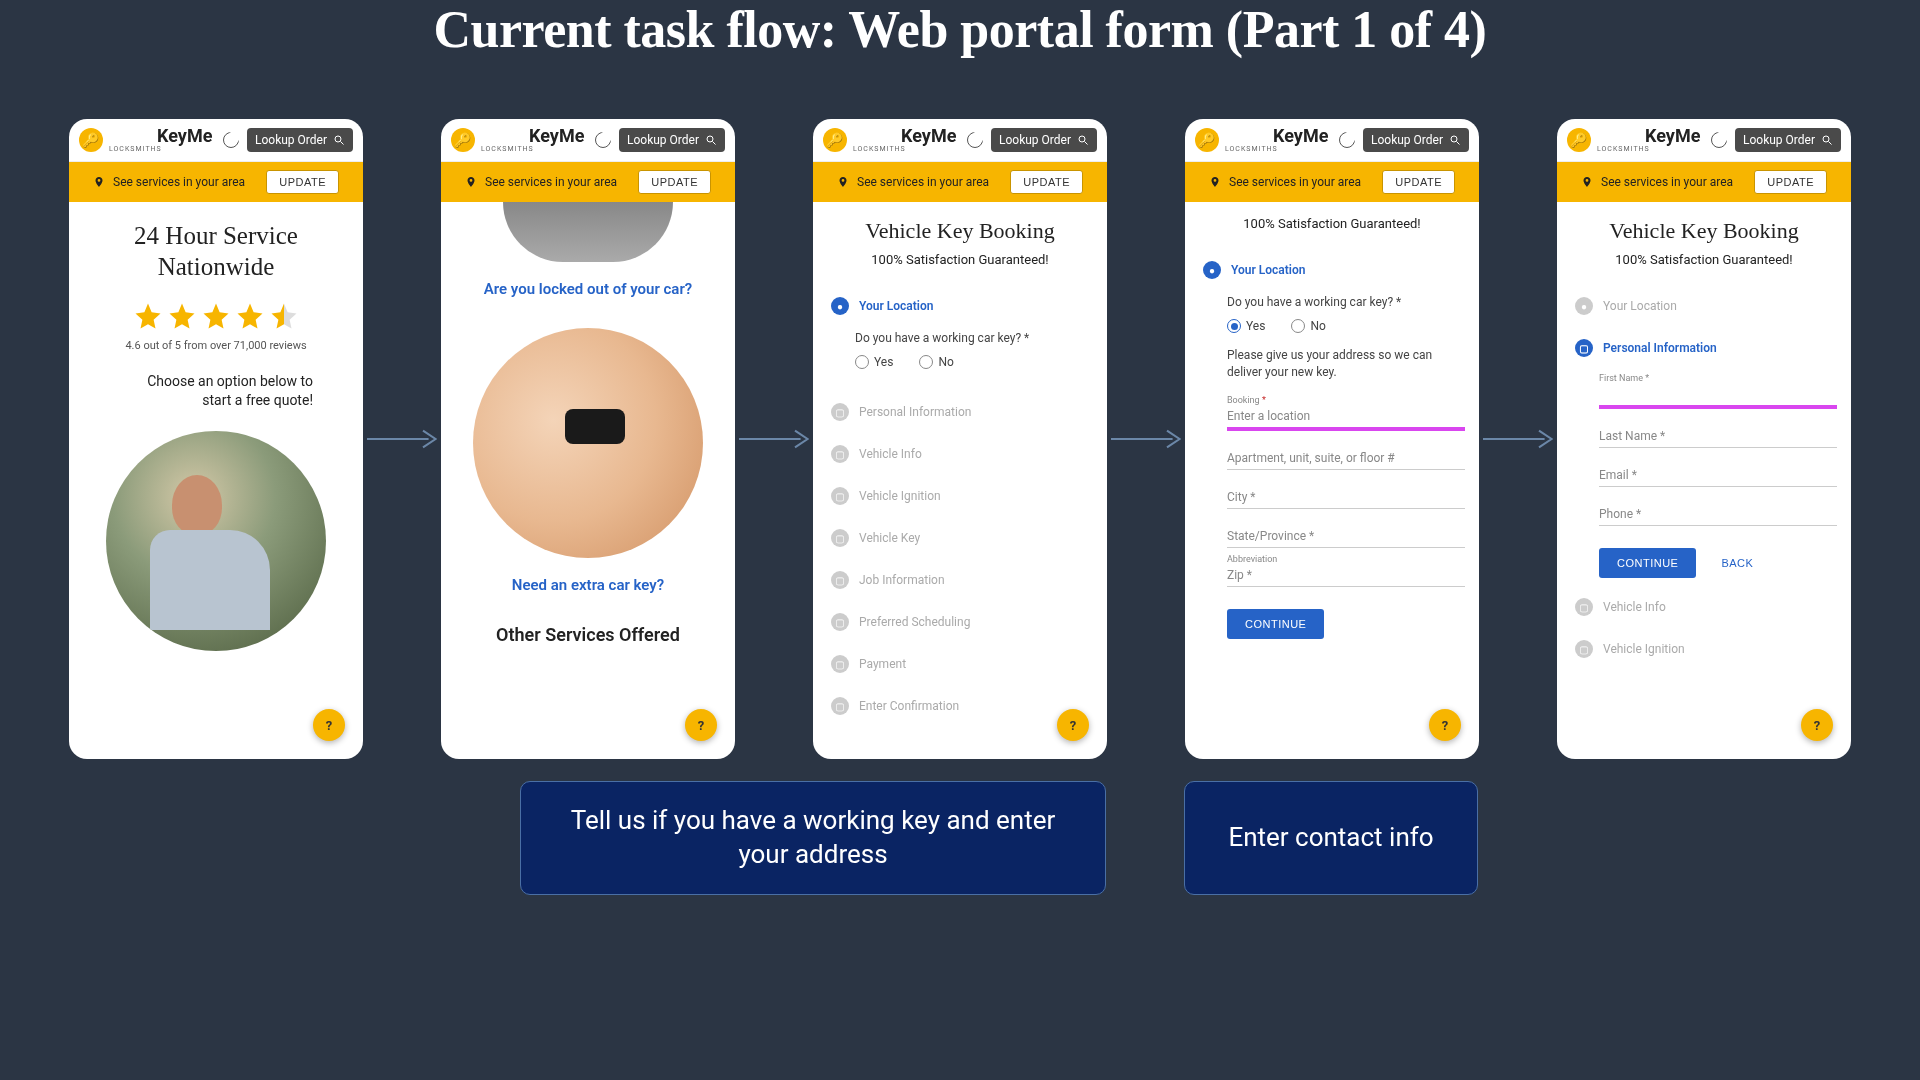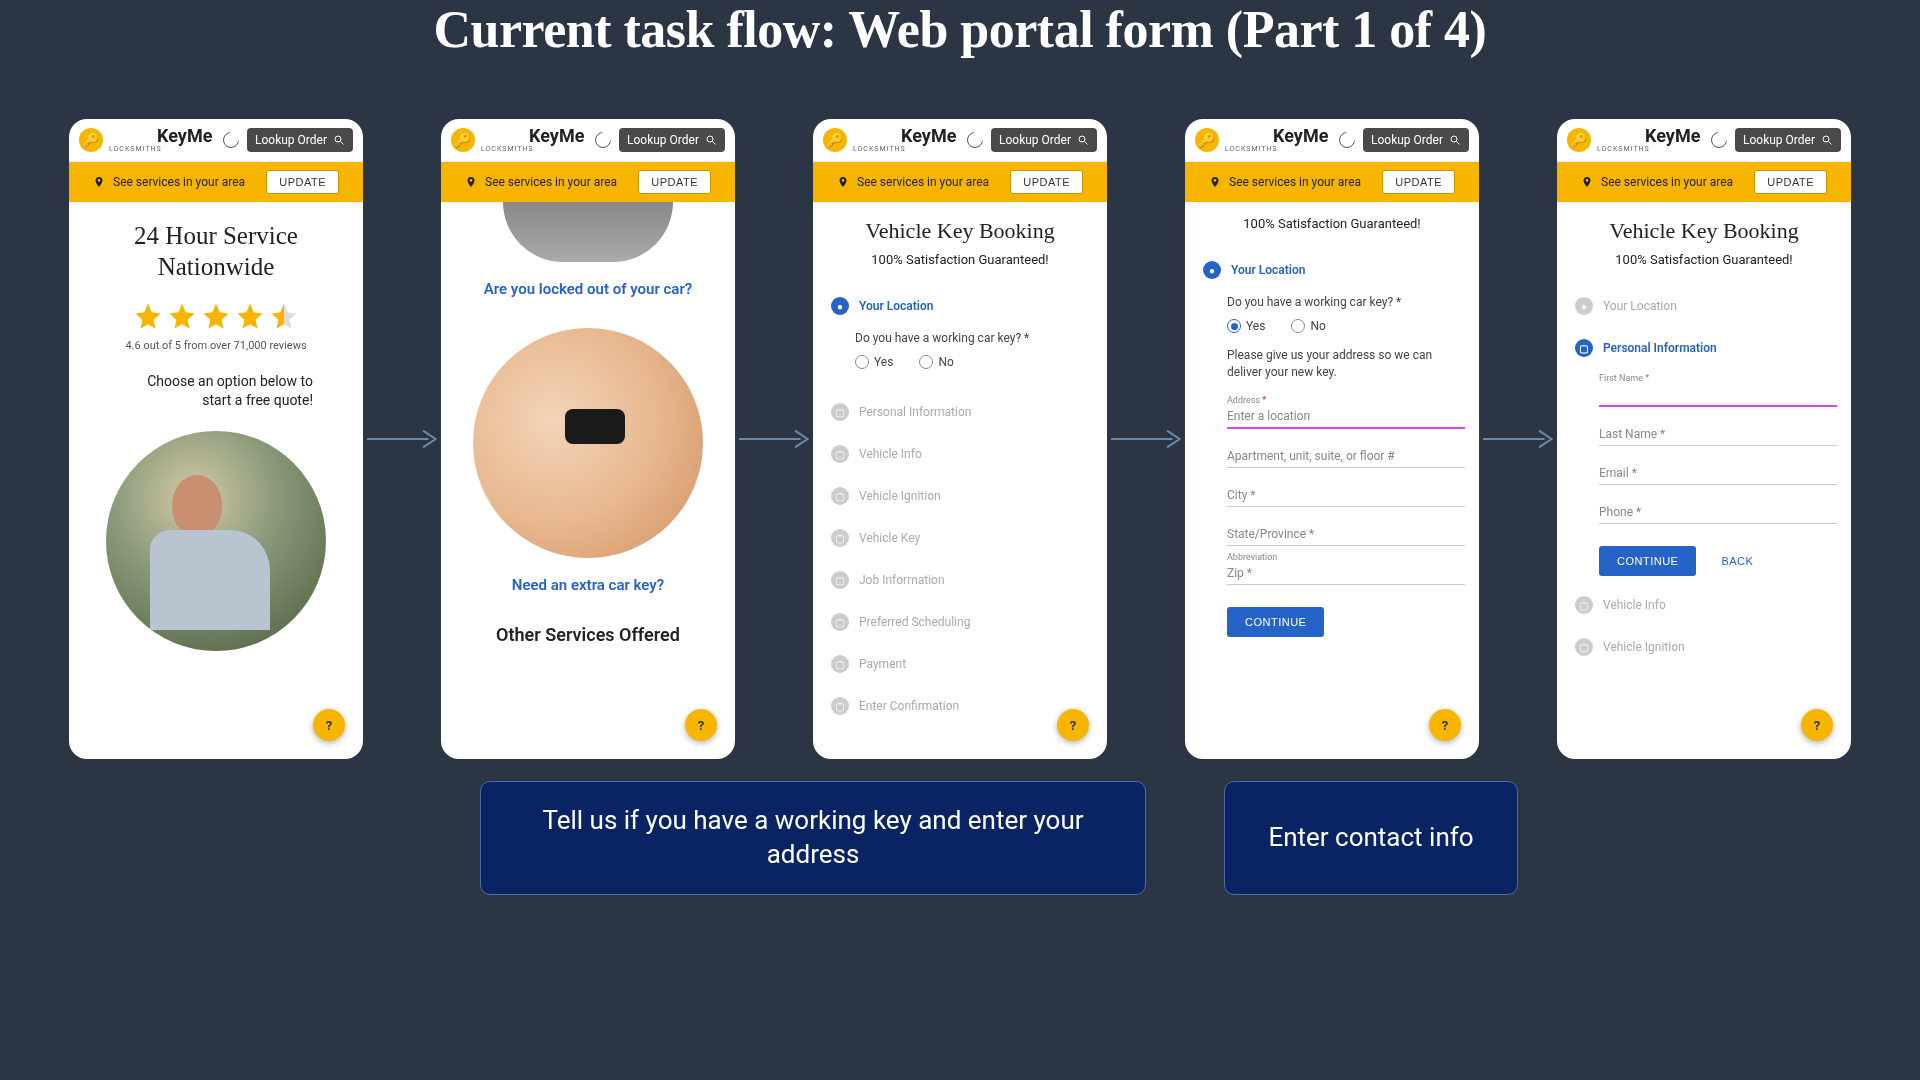--- a/index.html
+++ b/index.html
@@ -143,21 +143,21 @@
   .radio-row { display:flex; gap:26px; margin-bottom:14px; }
   .radio { display:flex; align-items:center; gap:5px; }
   .radio-circle { width:14px; height:14px; border:1.5px solid #888; border-radius:50%; display:inline-block; position:relative; }
   .radio-circle.checked { border-color:#2663c7; }
   .radio-circle.checked::after { content:""; position:absolute; inset:2.5px; background:#2663c7; border-radius:50%; }
   .field {
     border:none; border-bottom:1px solid #ccc; width:100%;
     font-size:12px; padding:14px 0 4px; color:#888; margin-bottom:6px;
     position:relative;
   }
-  .field.active { border-bottom:2px solid #d946ef; }
+  .field.active { border-bottom:4px solid #d946ef; }
   .field-label { position:absolute; top:0; font-size:9px; color:#888; }
   .field-label.req::after { content:" *"; color:#c62828; }
   .cont-btn {
     background:#2663c7; color:#fff; border:none; font-size:11px;
     padding:9px 18px; border-radius:3px; margin-top:16px; letter-spacing:0.5px;
   }
   .back-btn {
     background:none; color:#2663c7; border:none; font-size:11px;
     padding:9px 14px; margin-left:8px; letter-spacing:0.5px;
   }
@@ -450,21 +450,21 @@
               <span>Yes</span>
             </label>
           <label class="radio">
               <span class="radio-circle"></span>
               <span>No</span>
             </label>
         </div>
         <div style="margin-bottom:14px;line-height:1.4">Please give us your address so we can deliver your new key.</div>
 
         <div class="field active">
-          <span class="field-label req">Address</span>
+          <span class="field-label req">Booking</span>
           <span>Enter a location</span>
         </div>
         <div class="field"><span>Apartment, unit, suite, or floor #</span></div>
         <div class="field"><span>City *</span></div>
         <div class="field"><span>State/Province *</span></div>
         <div class="field">
           <span class="field-label">Abbreviation</span>
           <span>Zip *</span>
         </div>
         <button class="cont-btn">CONTINUE</button>
@@ -538,16 +538,16 @@
           <span>Vehicle Ignition</span>
         </div>
     </div>
     <div class="fab">?</div>
   </div>
 
 </div>
 
 <div class="captions">
   <div class="cap-spacer" style="width:78px"></div>
-  <div class="caption" style="width:666px">Tell us if you have a working key and enter your address</div>
+  <div class="caption" style="width:586px">Tell us if you have a working key and enter your address</div>
   <div class="cap-spacer" style="width:78px"></div>
   <div class="caption" style="width:294px">Enter contact info</div>
 </div>
 
 </body></html>

